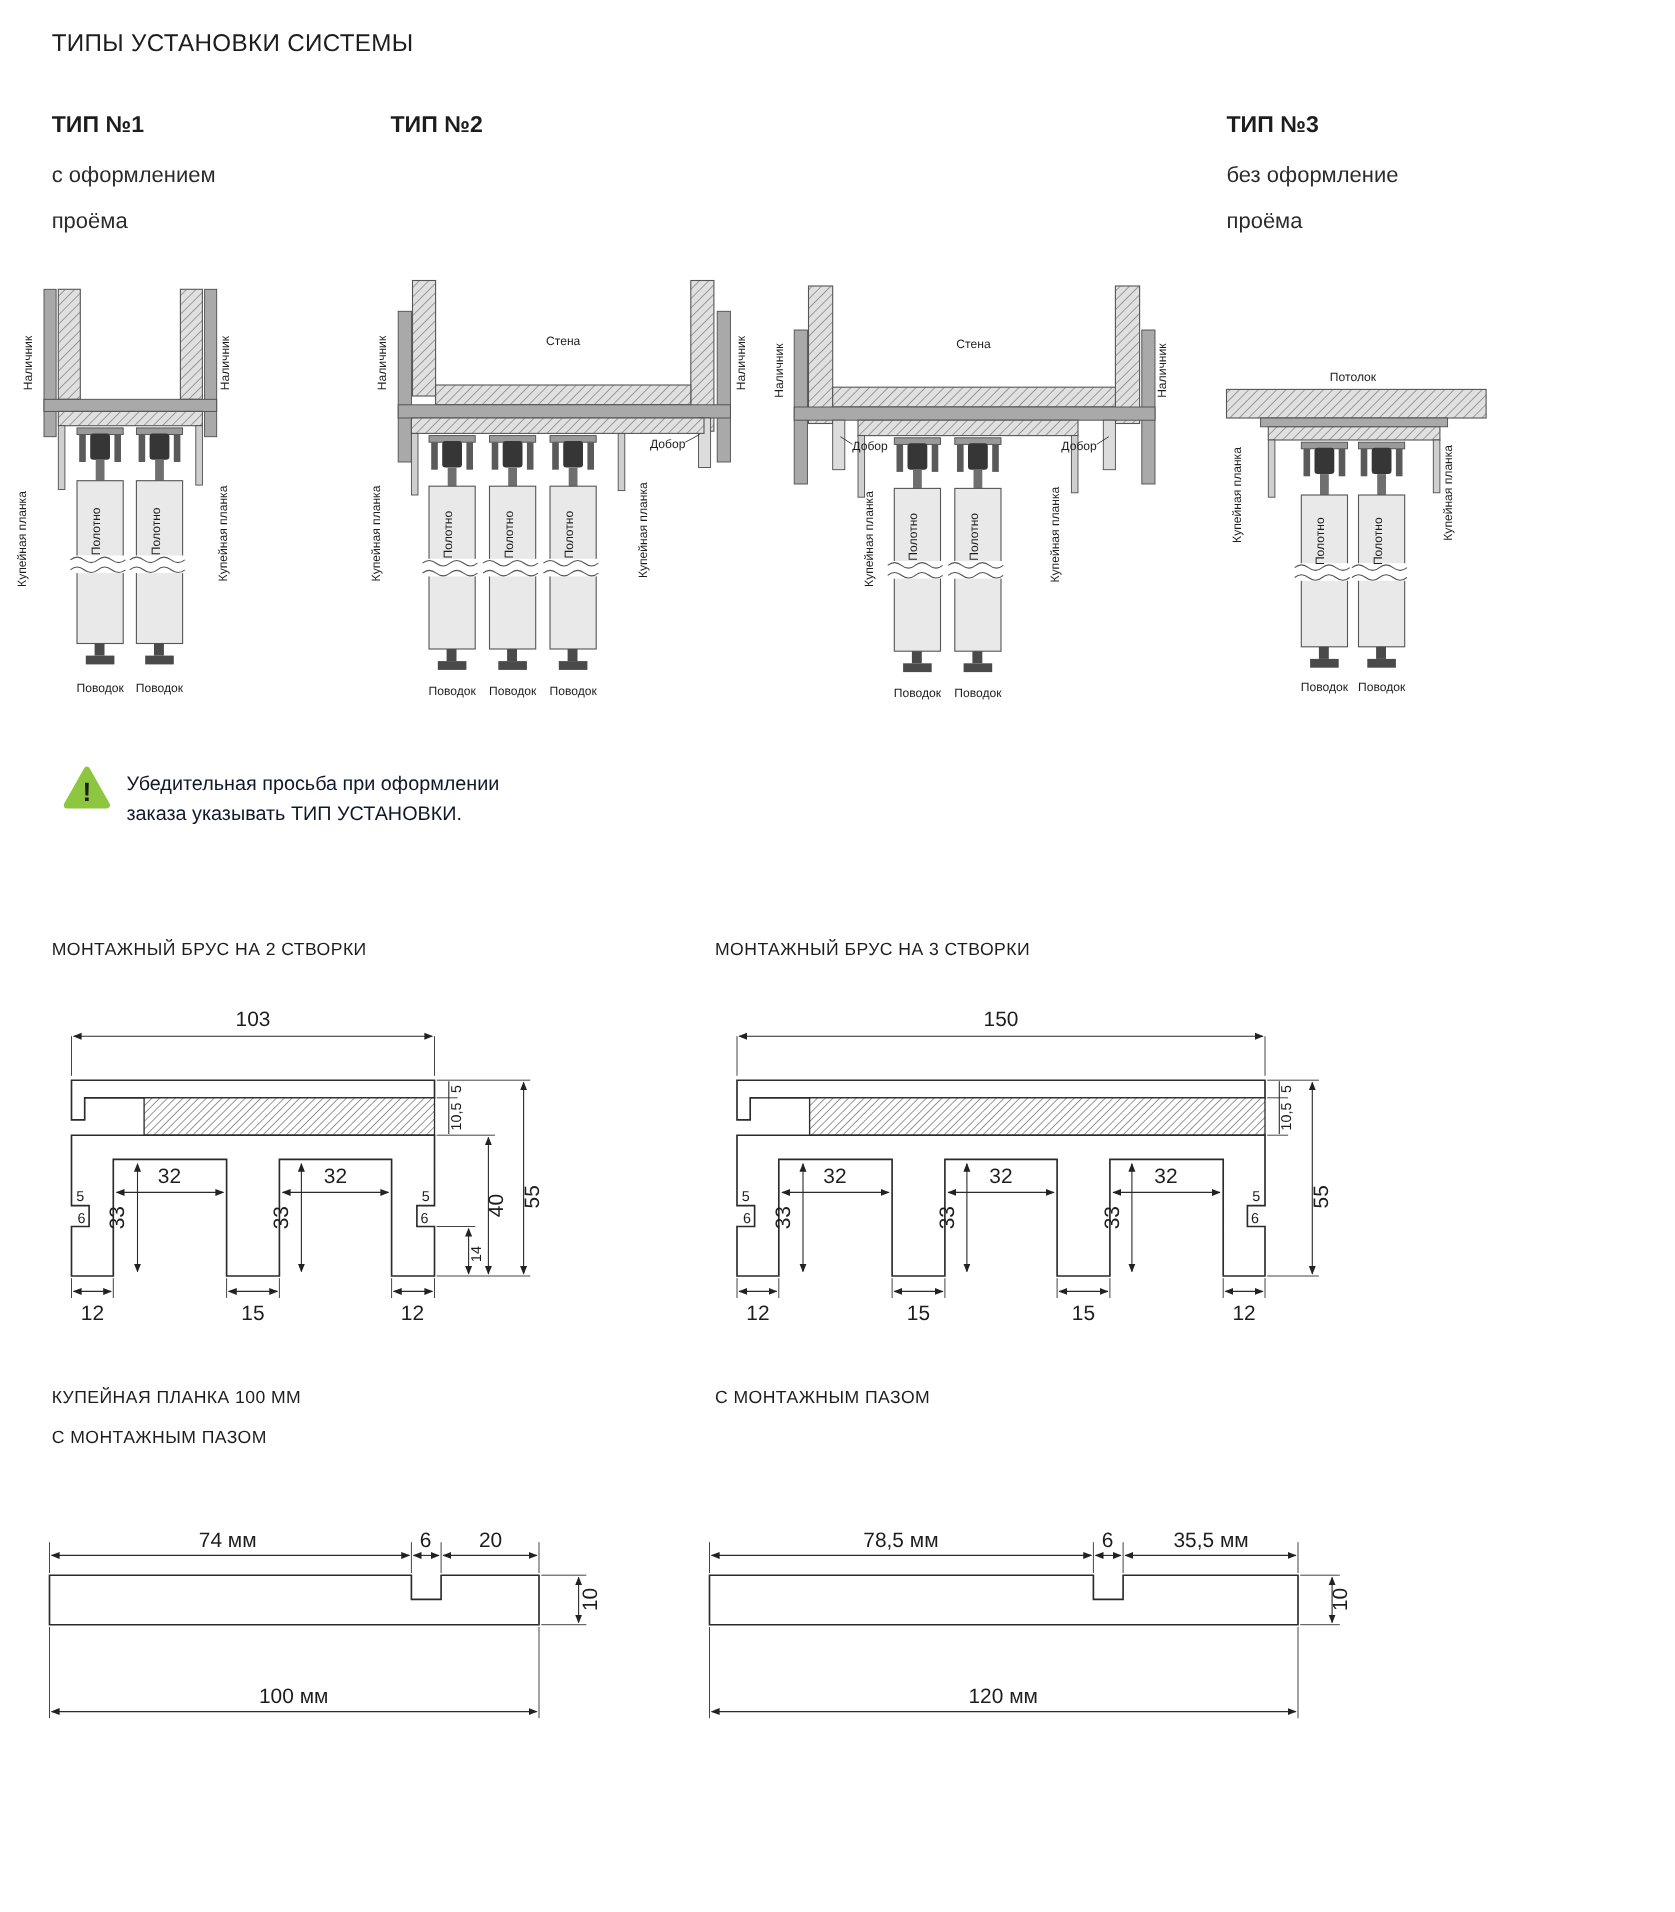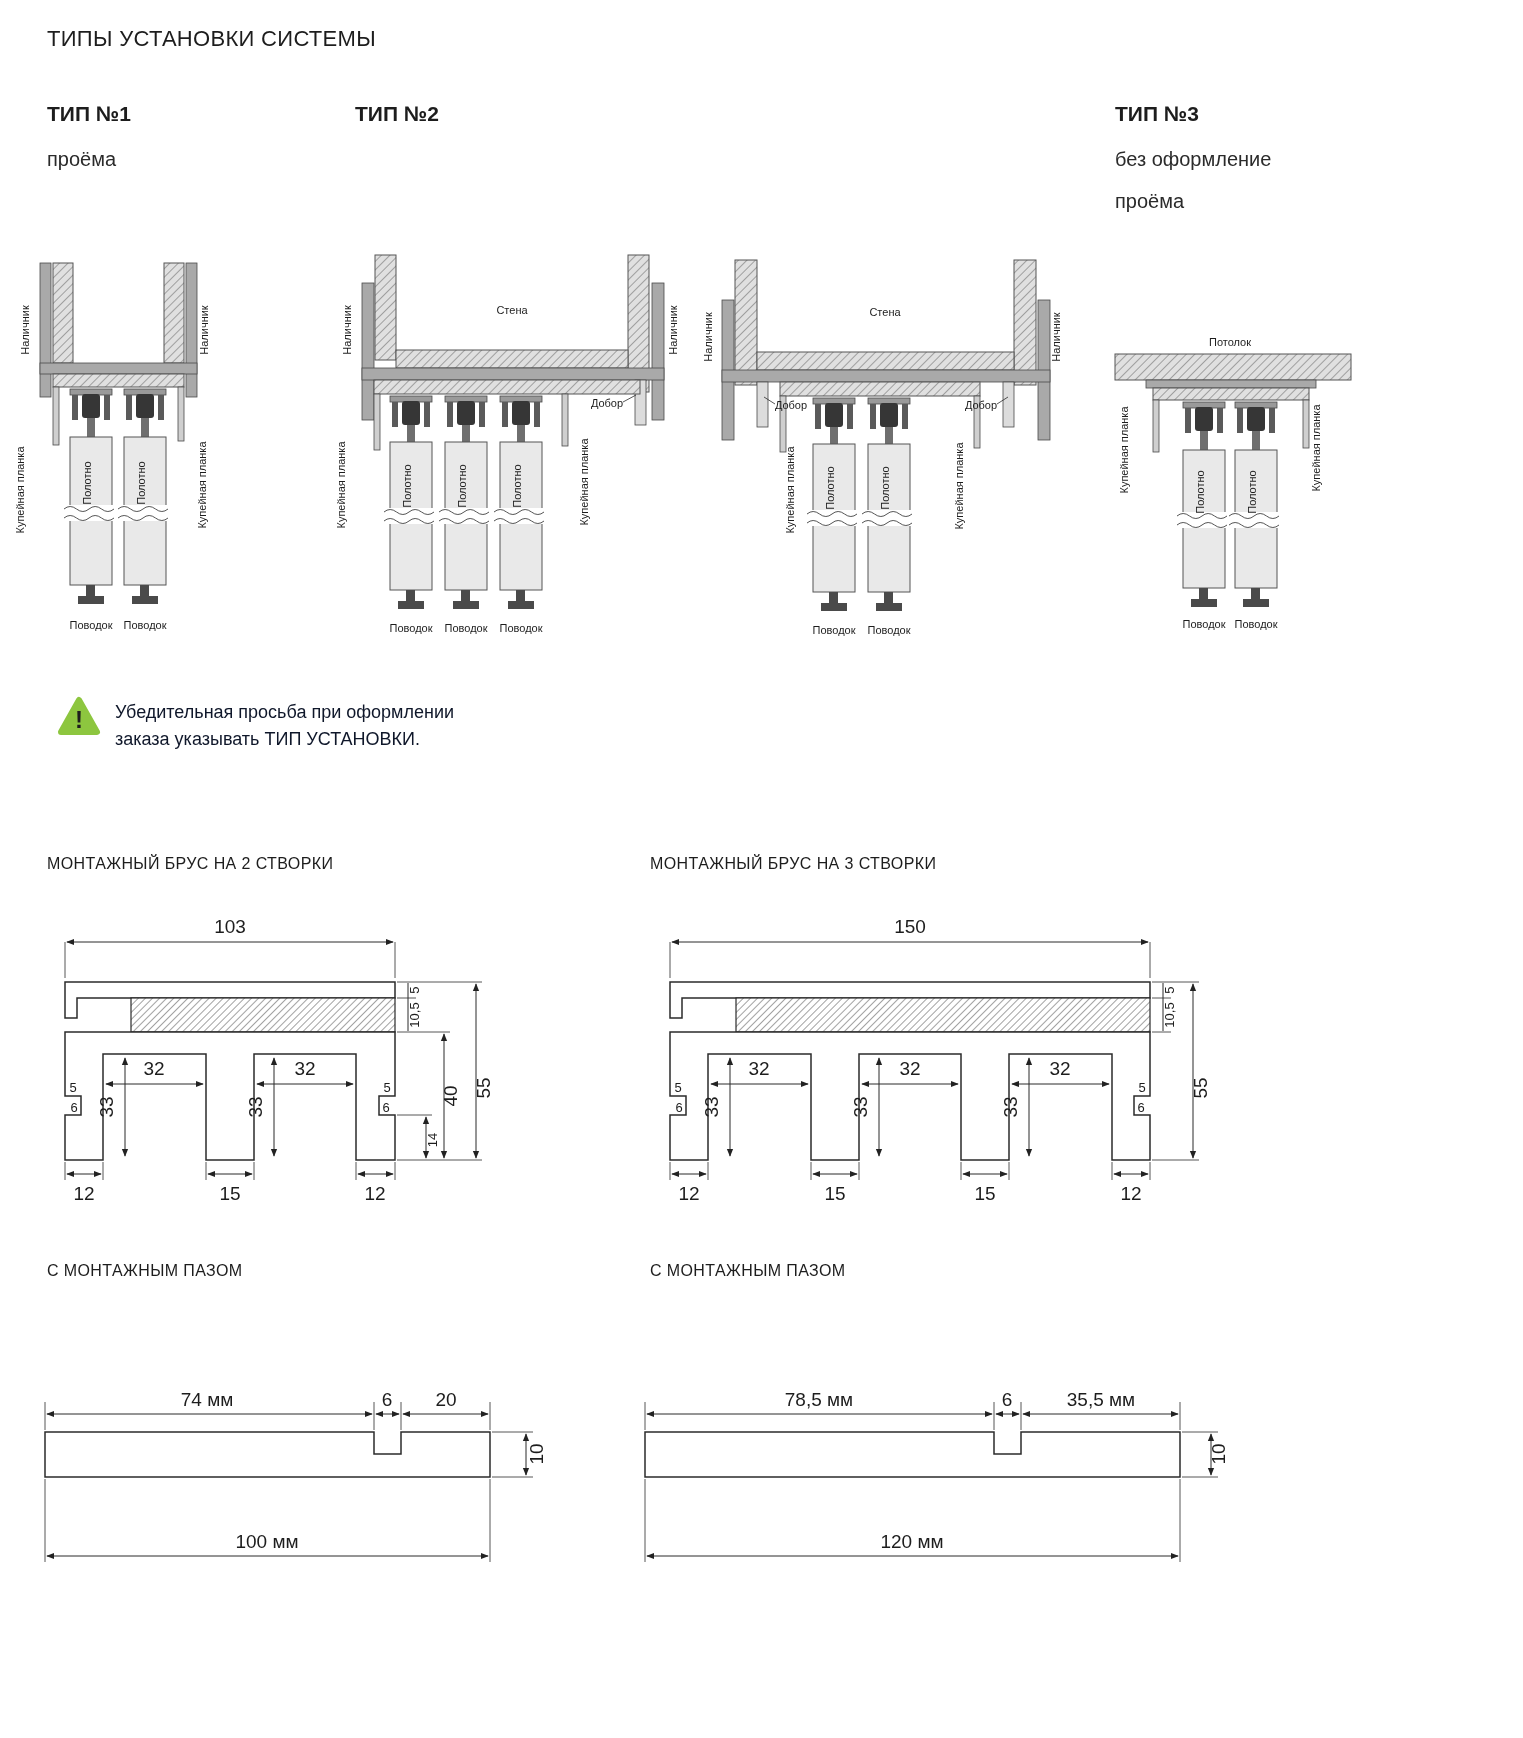--- a/index.html
+++ b/index.html
@@ -27,20 +27,21 @@
   .wave{fill:none;stroke:#555;stroke-width:1}
   .pvd{fill:#4a4a4a}
 </style>
 </head>
 <body>
 
 <div class="abs h1" style="left:47px;top:26px">ТИПЫ УСТАНОВКИ СИСТЕМЫ</div>
 
 <div class="abs" style="left:47px;top:102px;width:280px">
   <div class="type-title">ТИП №1</div>
+  <div class="type-desc">с оформлением</div>
   <div class="type-desc">проёма</div>
 </div>
 
 <div class="abs" style="left:355px;top:102px;width:720px">
   <div class="type-title">ТИП №2</div>
 </div>
 
 <div class="abs" style="left:1115px;top:102px;width:300px">
   <div class="type-title">ТИП №3</div>
   <div class="type-desc">без оформление</div>
@@ -460,20 +461,21 @@
     <line class="dl" x1="318" y1="262" x2="362" y2="262" marker-start="url(#ab3)" marker-end="url(#ab3)"></line>
     <line class="dl" x1="469" y1="262" x2="503" y2="262" marker-start="url(#ab3)" marker-end="url(#ab3)"></line>
     <text class="d19 mid" x="44" y="288">12</text>
     <text class="d19 mid" x="190" y="288">15</text>
     <text class="d19 mid" x="340" y="288">15</text>
     <text class="d19 mid" x="486" y="288">12</text>
   </g>
 </svg>
 
 <div class="abs sec-title" style="left:47px;top:1252px">
+  <div>КУПЕЙНАЯ ПЛАНКА 100 ММ</div>
   <div>С МОНТАЖНЫМ ПАЗОМ</div>
 </div>
 <div class="abs sec-title" style="left:650px;top:1252px">
   <div>С МОНТАЖНЫМ ПАЗОМ</div>
 </div>
 
 <svg class="abs" style="left:35px;top:1390px" width="525" height="195" viewBox="0 0 525 195">
   <defs>
     <marker id="as1" viewBox="0 0 10 10" refX="9" refY="5" markerWidth="8" markerHeight="8" orient="auto-start-reverse">
         <path d="M0,1 L10,5 L0,9 Z" fill="#222"></path>

